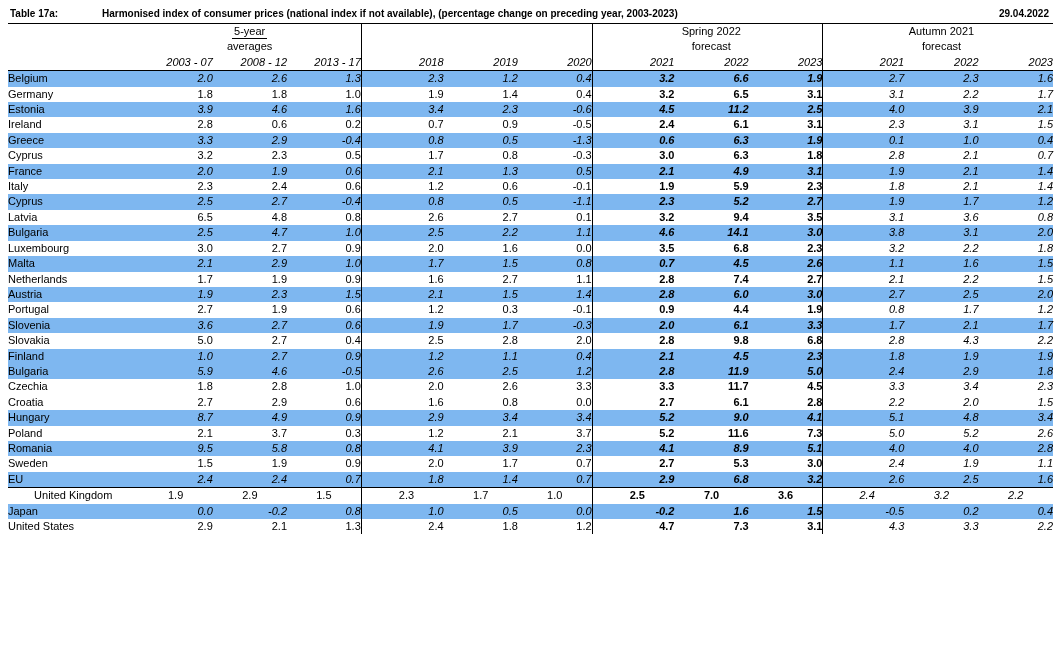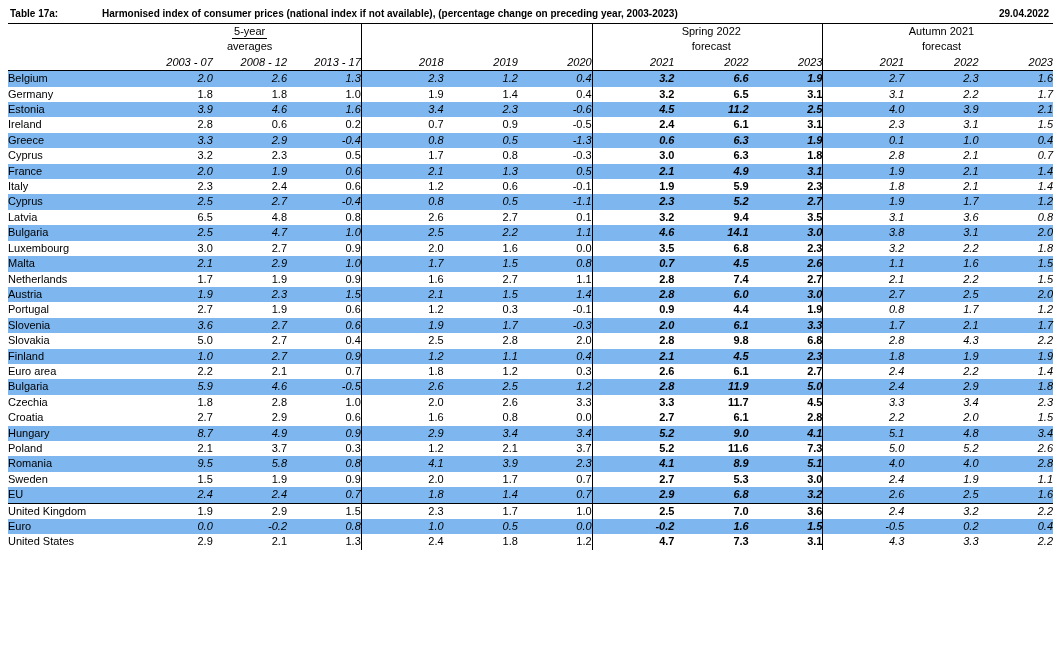--- a/index.html
+++ b/index.html
@@ -135,21 +135,21 @@
   td.num.bi   { font-weight: bold; font-style: italic; }
 
   tr.hi td { background: #7eb7f0; }
   tr.hi td.name { font-weight: normal; margin-top: 8px; }
 
   
   td.sepA, th.sepA { border-left: 1.1px solid #000; }
   td.sepB, th.sepB { border-left: 1.1px solid #000; }
   td.sepC, th.sepC { border-left: 1.1px solid #000; }
 
-  tr.thick-top td { border-top: 1.4px solid #000; }
+  tr.thick-top td { border-top: 1.4px solid #000; text-align: center; }
 </style>
 </head>
 <body>
 
 <div class="page">
 
   <div class="title-row">
     <div class="title-label">Table 17a:</div>
     <div class="title-text">Harmonised index of consumer prices (national index if not available), (percentage change on preceding year, 2003-2023)</div>
     <div class="title-date">29.04.2022</div>
@@ -551,38 +551,20 @@
           <td class="num ital">0.4</td>
           <td class="sepB"></td>
           <td class="num bi">2.1</td>
           <td class="num bi">4.5</td>
           <td class="num bi">2.3</td>
           <td class="sepC"></td>
           <td class="num ital">1.8</td>
           <td class="num ital">1.9</td>
           <td class="num ital">1.9</td>
         </tr>
-        <tr>
-          <td class="name">Euro area</td>
-          <td class="num">2.2</td>
-          <td class="num">2.1</td>
-          <td class="num">0.7</td>
-          <td class="sepA"></td>
-          <td class="num">1.8</td>
-          <td class="num">1.2</td>
-          <td class="num">0.3</td>
-          <td class="sepB"></td>
-          <td class="num bold">2.6</td>
-          <td class="num bold">6.1</td>
-          <td class="num bold">2.7</td>
-          <td class="sepC"></td>
-          <td class="num ital">2.4</td>
-          <td class="num ital">2.2</td>
-          <td class="num ital">1.4</td>
-        </tr>
         <tr class="hi">
           <td class="name">Bulgaria</td>
           <td class="num ital">5.9</td>
           <td class="num ital">4.6</td>
           <td class="num ital">-0.5</td>
           <td class="sepA"></td>
           <td class="num ital">2.6</td>
           <td class="num ital">2.5</td>
           <td class="num ital">1.2</td>
           <td class="sepB"></td>
@@ -732,21 +714,21 @@
           <td class="sepB"></td>
           <td class="num bold">2.5</td>
           <td class="num bold">7.0</td>
           <td class="num bold">3.6</td>
           <td class="sepC"></td>
           <td class="num ital">2.4</td>
           <td class="num ital">3.2</td>
           <td class="num ital">2.2</td>
         </tr>
         <tr class="hi">
-          <td class="name">Euro</td>
+          <td class="name">Japan</td>
           <td class="num ital">0.0</td>
           <td class="num ital">-0.2</td>
           <td class="num ital">0.8</td>
           <td class="sepA"></td>
           <td class="num ital">1.0</td>
           <td class="num ital">0.5</td>
           <td class="num ital">0.0</td>
           <td class="sepB"></td>
           <td class="num bi">-0.2</td>
           <td class="num bi">1.6</td>

